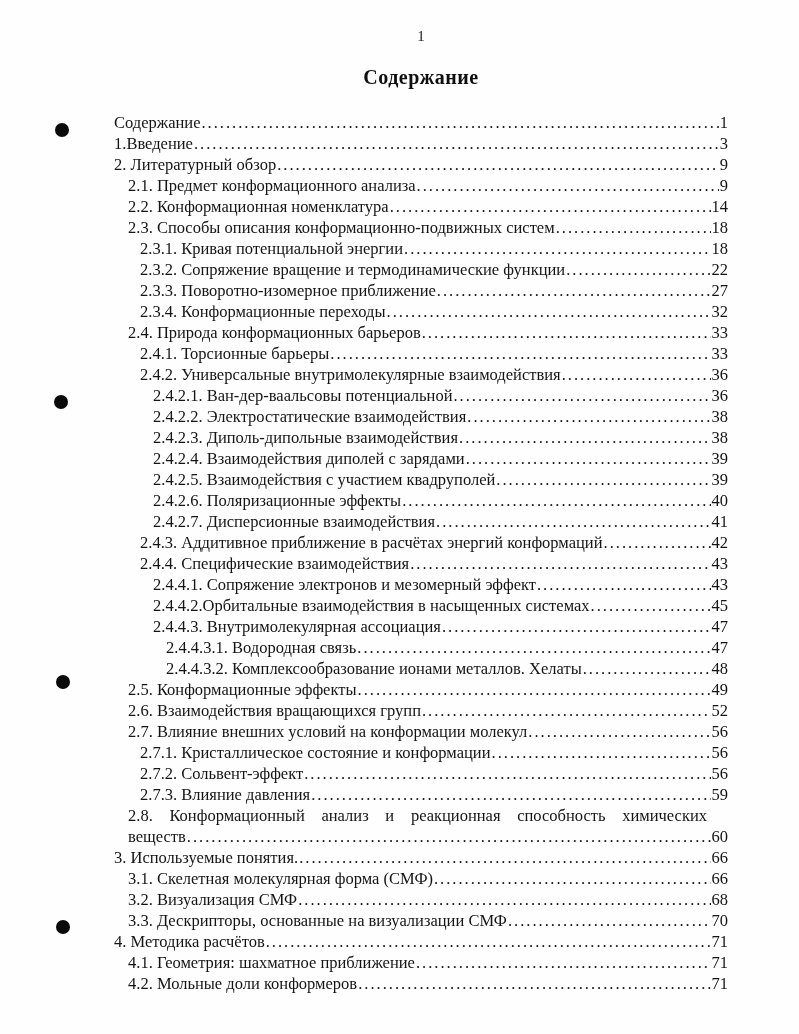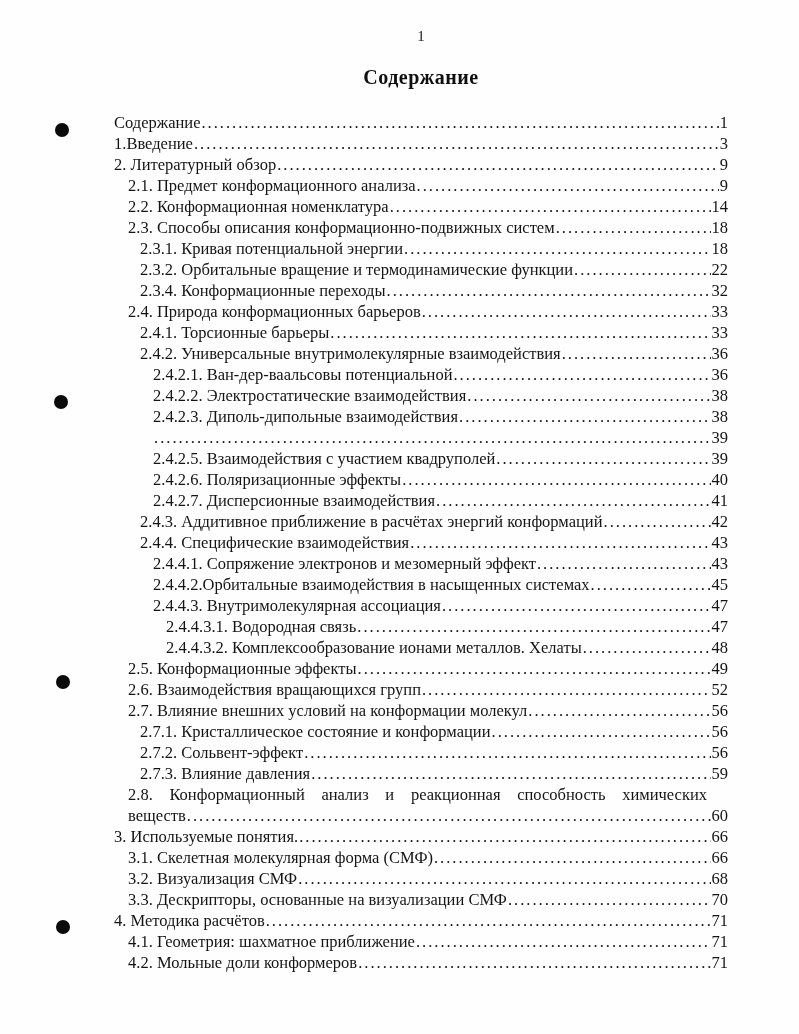--- a/index.html
+++ b/index.html
@@ -105,25 +105,30 @@
           <span class="lbl">2.3. Способы описания конформационно-подвижных систем</span>
           <span class="leader"></span>
           <span class="pg">18</span>
         </div>
         <div class="toc-row lvl2">
           <span class="lbl">2.3.1. Кривая потенциальной энергии</span>
           <span class="leader"></span>
           <span class="pg">18</span>
         </div>
         <div class="toc-row lvl2">
-          <span class="lbl">2.3.2. Орбитальные вращение и термодинамические функции</span>
+          <span class="lbl">2.3.2. Сопряжение вращение и термодинамические функции</span>
           <span class="leader"></span>
           <span class="pg">22</span>
         </div>
         <div class="toc-row lvl2">
+          <span class="lbl">2.3.3. Поворотно-изомерное приближение</span>
+          <span class="leader"></span>
+          <span class="pg">27</span>
+        </div>
+        <div class="toc-row lvl2">
           <span class="lbl">2.3.4. Конформационные переходы</span>
           <span class="leader"></span>
           <span class="pg">32</span>
         </div>
         <div class="toc-row lvl1">
           <span class="lbl">2.4. Природа конформационных барьеров</span>
           <span class="leader"></span>
           <span class="pg">33</span>
         </div>
         <div class="toc-row lvl2">
@@ -145,20 +150,21 @@
           <span class="lbl">2.4.2.2. Электростатические взаимодействия</span>
           <span class="leader"></span>
           <span class="pg">38</span>
         </div>
         <div class="toc-row lvl3">
           <span class="lbl">2.4.2.3. Диполь-дипольные взаимодействия</span>
           <span class="leader"></span>
           <span class="pg">38</span>
         </div>
         <div class="toc-row lvl3">
+          <span class="lbl">2.4.2.4. Взаимодействия диполей с зарядами</span>
           <span class="leader"></span>
           <span class="pg">39</span>
         </div>
         <div class="toc-row lvl3">
           <span class="lbl">2.4.2.5. Взаимодействия с участием квадруполей</span>
           <span class="leader"></span>
           <span class="pg">39</span>
         </div>
         <div class="toc-row lvl3">
           <span class="lbl">2.4.2.6. Поляризационные эффекты</span>

